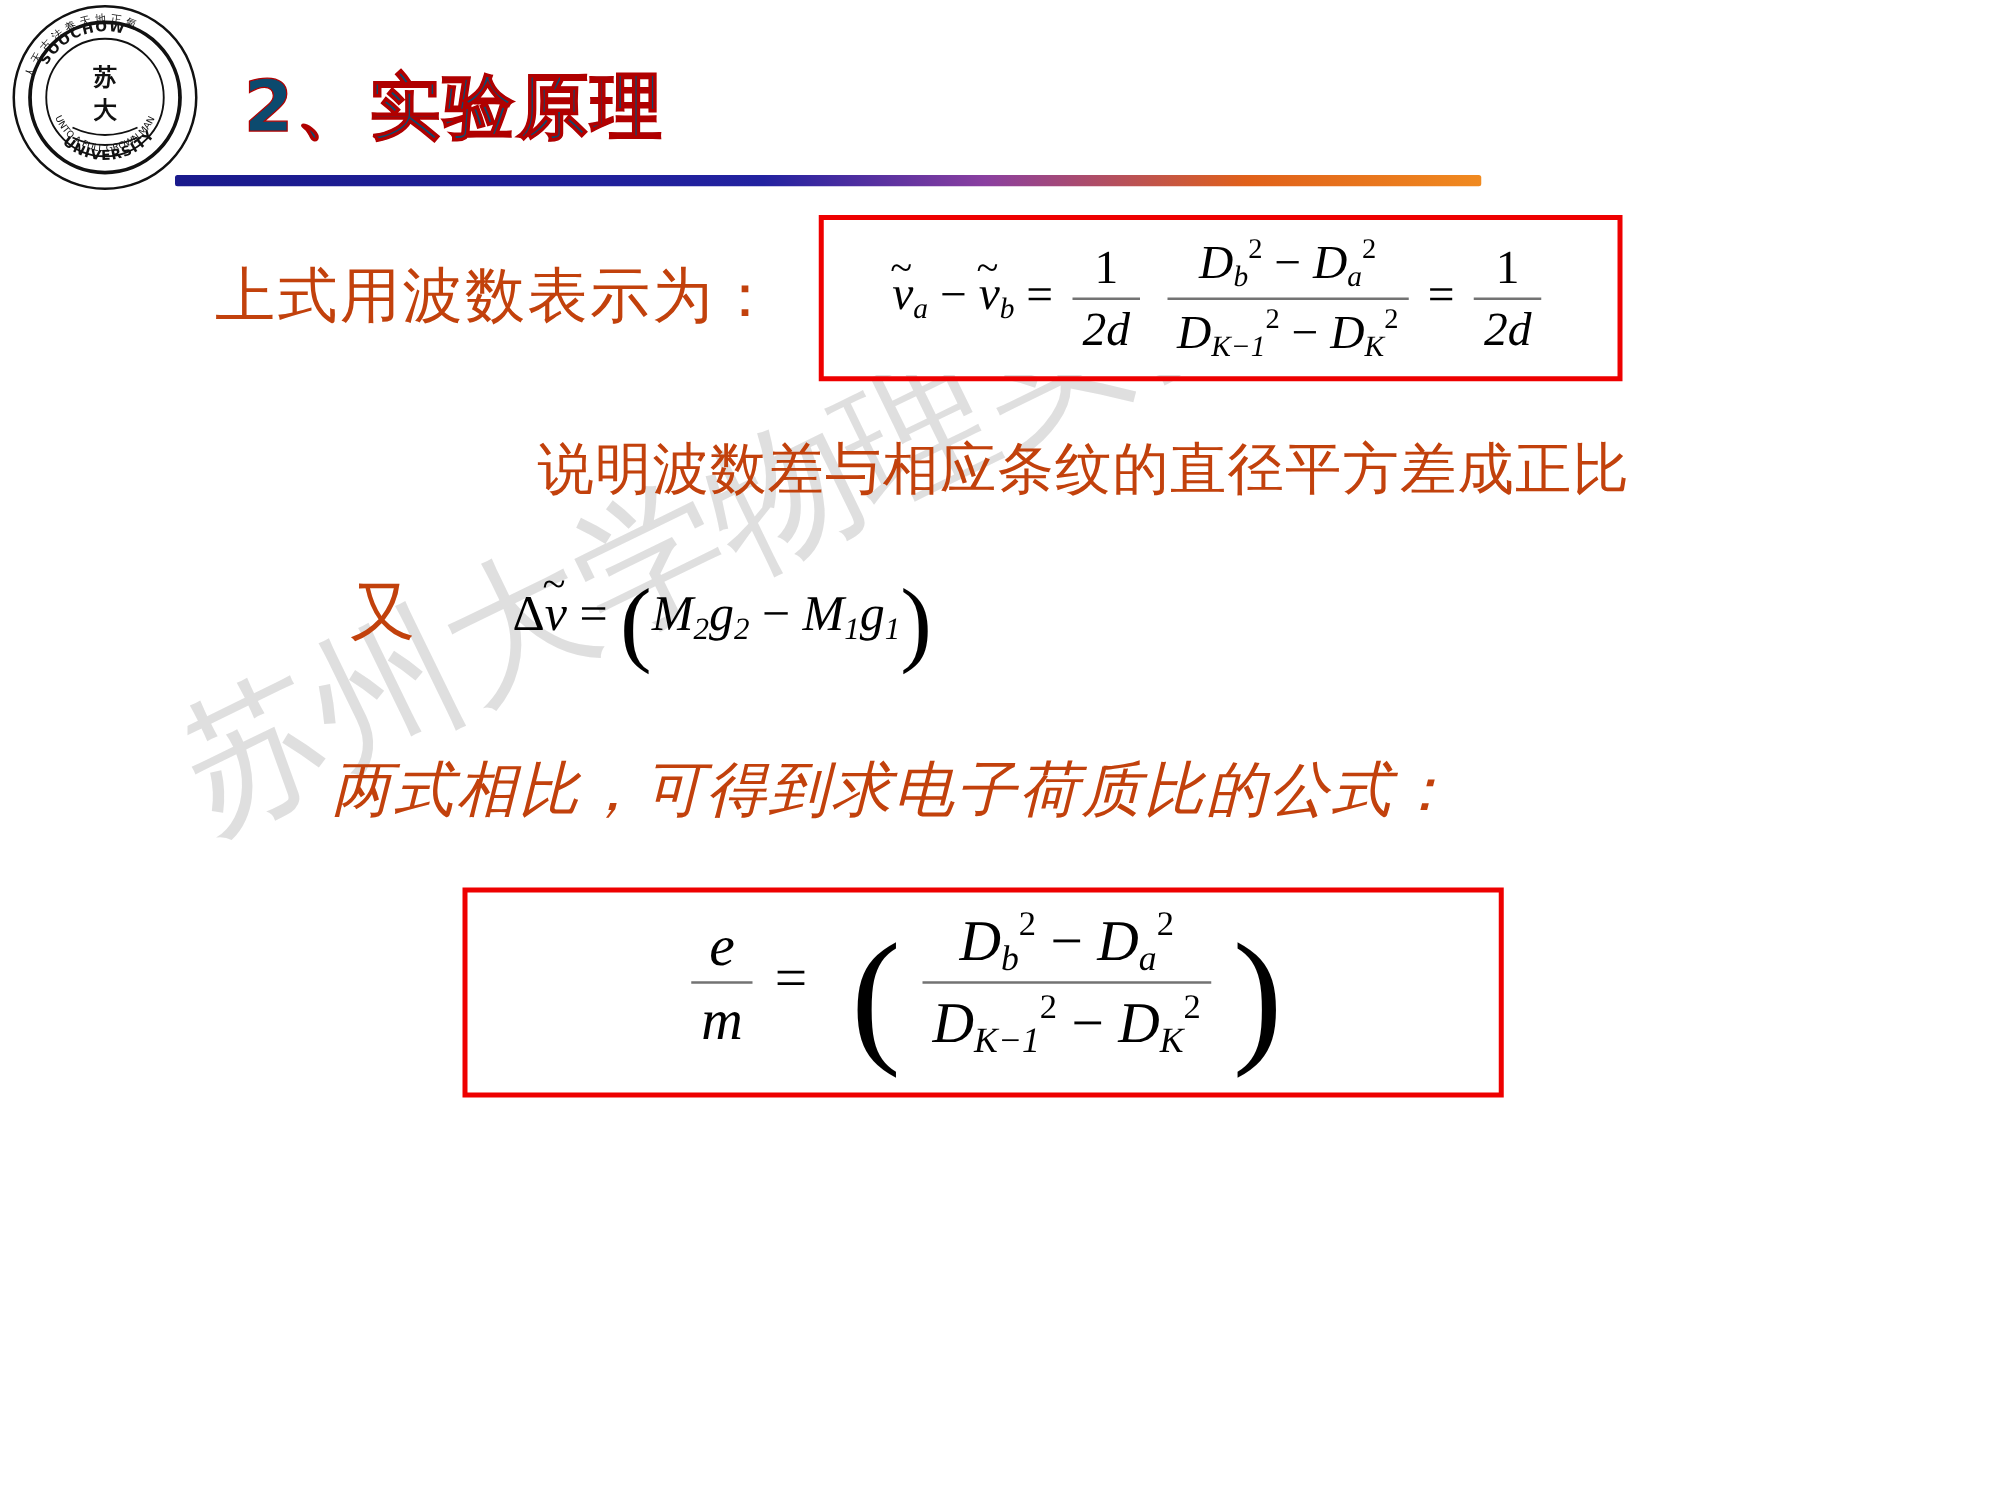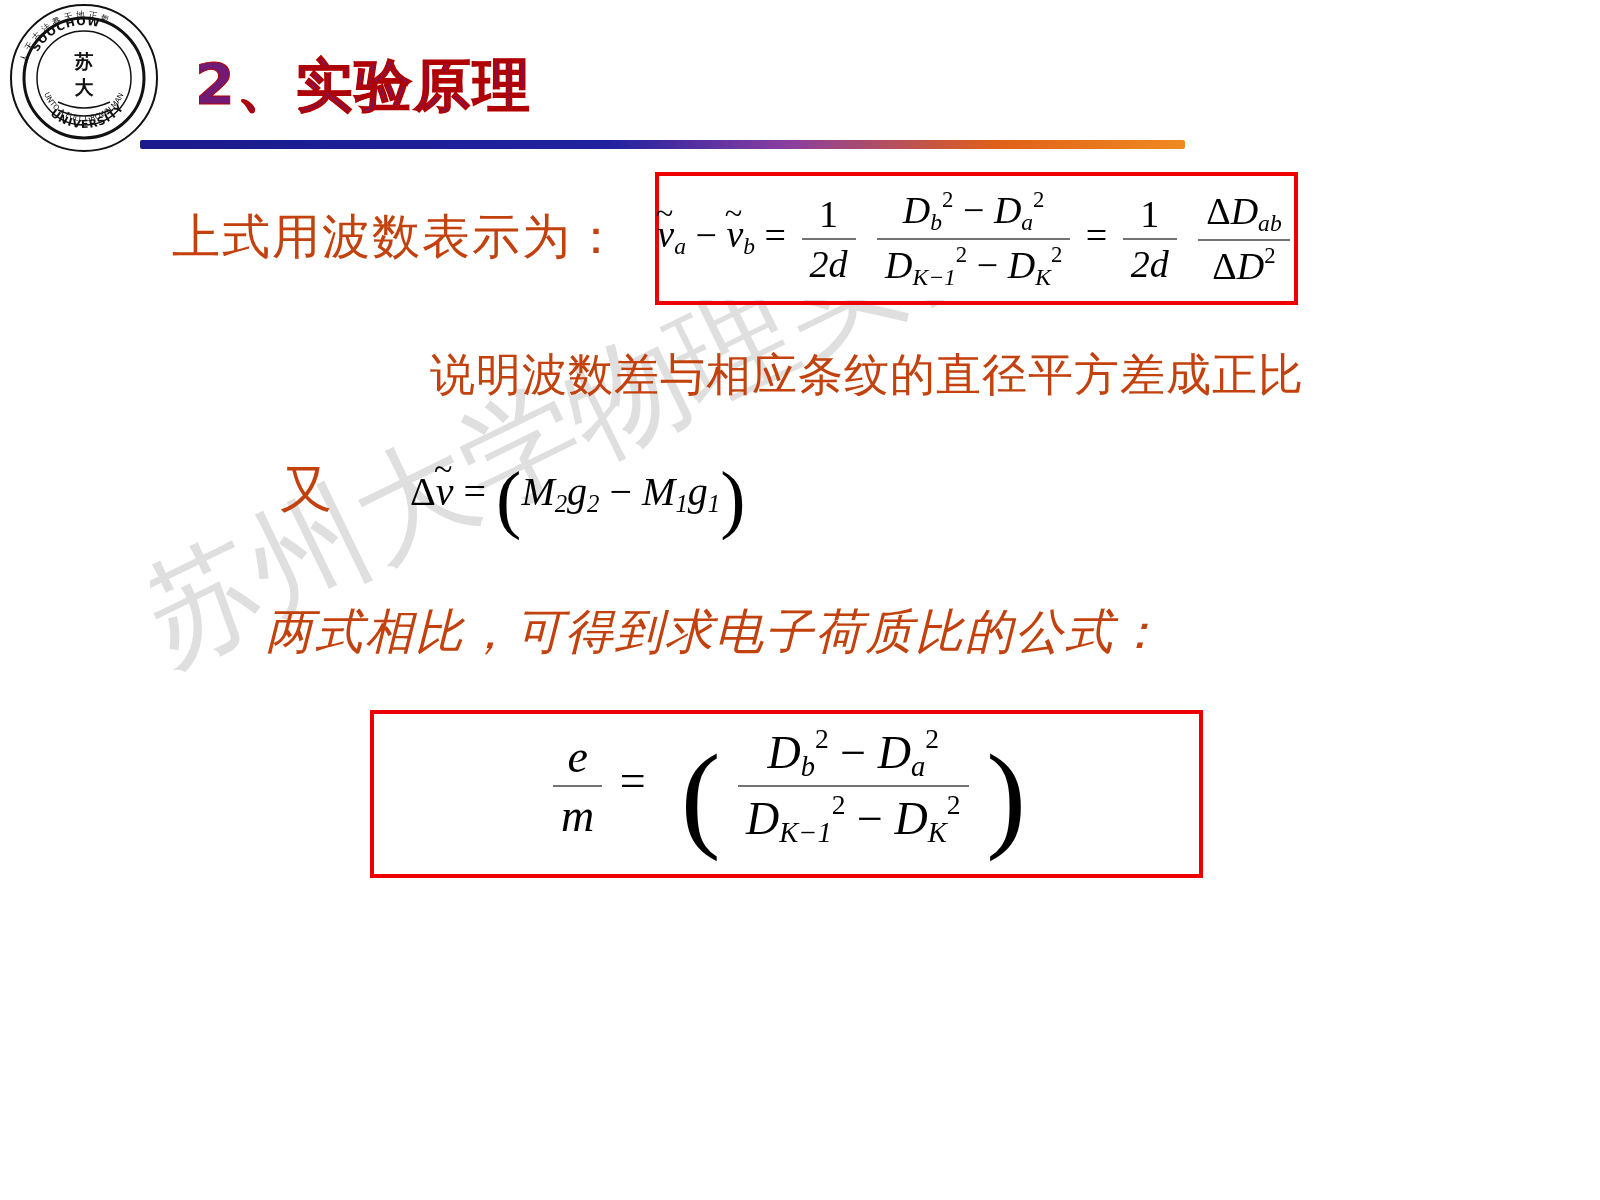--- a/index.html
+++ b/index.html
@@ -26,21 +26,21 @@
   .logo svg { display: block; }
 
   
   .slide-title {
     position: absolute;
     left: 195px;
     top: 48px;
     font-family: "DejaVu Sans", sans-serif;
     font-weight: bold;
     font-size: 57px;
-    color: #701a75;
+    color: #0c4a6e;
     letter-spacing: 2px;
     white-space: nowrap;
     text-align: center;
     -webkit-text-stroke: 1px #b00000;
   }
   .title-rule {
     position: absolute;
     left: 140px;
     top: 140px;
     width: 1045px;
@@ -243,24 +243,20 @@
     <span class="up"> − </span>
     <span class="tilde-wrap"><span class="tl">~</span>ν</span><sub>b</sub>
     <span class="up"> = </span>
     <span class="frac"><span class="num up">1</span><span class="den">2d</span></span>
     <span class="frac">
       <span class="num">D<sub>b</sub><sup>2</sup> <span class="up">−</span> D<sub>a</sub><sup>2</sup></span>
       <span class="den">D<sub>K−1</sub><sup>2</sup> <span class="up">−</span> D<sub>K</sub><sup>2</sup></span>
     </span>
     <span class="up"> = </span>
     <span class="frac"><span class="num up">1</span><span class="den">2d</span></span>
-    <span class="frac">
-      <span class="num"><span class="up">Δ</span>D<sub>ab</sub></span>
-      <span class="den"><span class="up">Δ</span>D<sup>2</sup></span>
-    </span>
   </div>
 </div>
 
 <div class="cn explain-text">说明波数差与相应条纹的直径平方差成正比</div>
 
 <div class="cn you-text">又</div>
 <div class="math eq-you" id="formula-you">
   <span class="up">Δ</span><span class="tilde-wrap"><span class="tl">~</span>ν</span>
   <span class="up"> = </span>
   <span class="paren-big">(</span>M<sub>2</sub>g<sub>2</sub> <span class="up">−</span> M<sub>1</sub>g<sub>1</sub><span class="paren-big">)</span>

